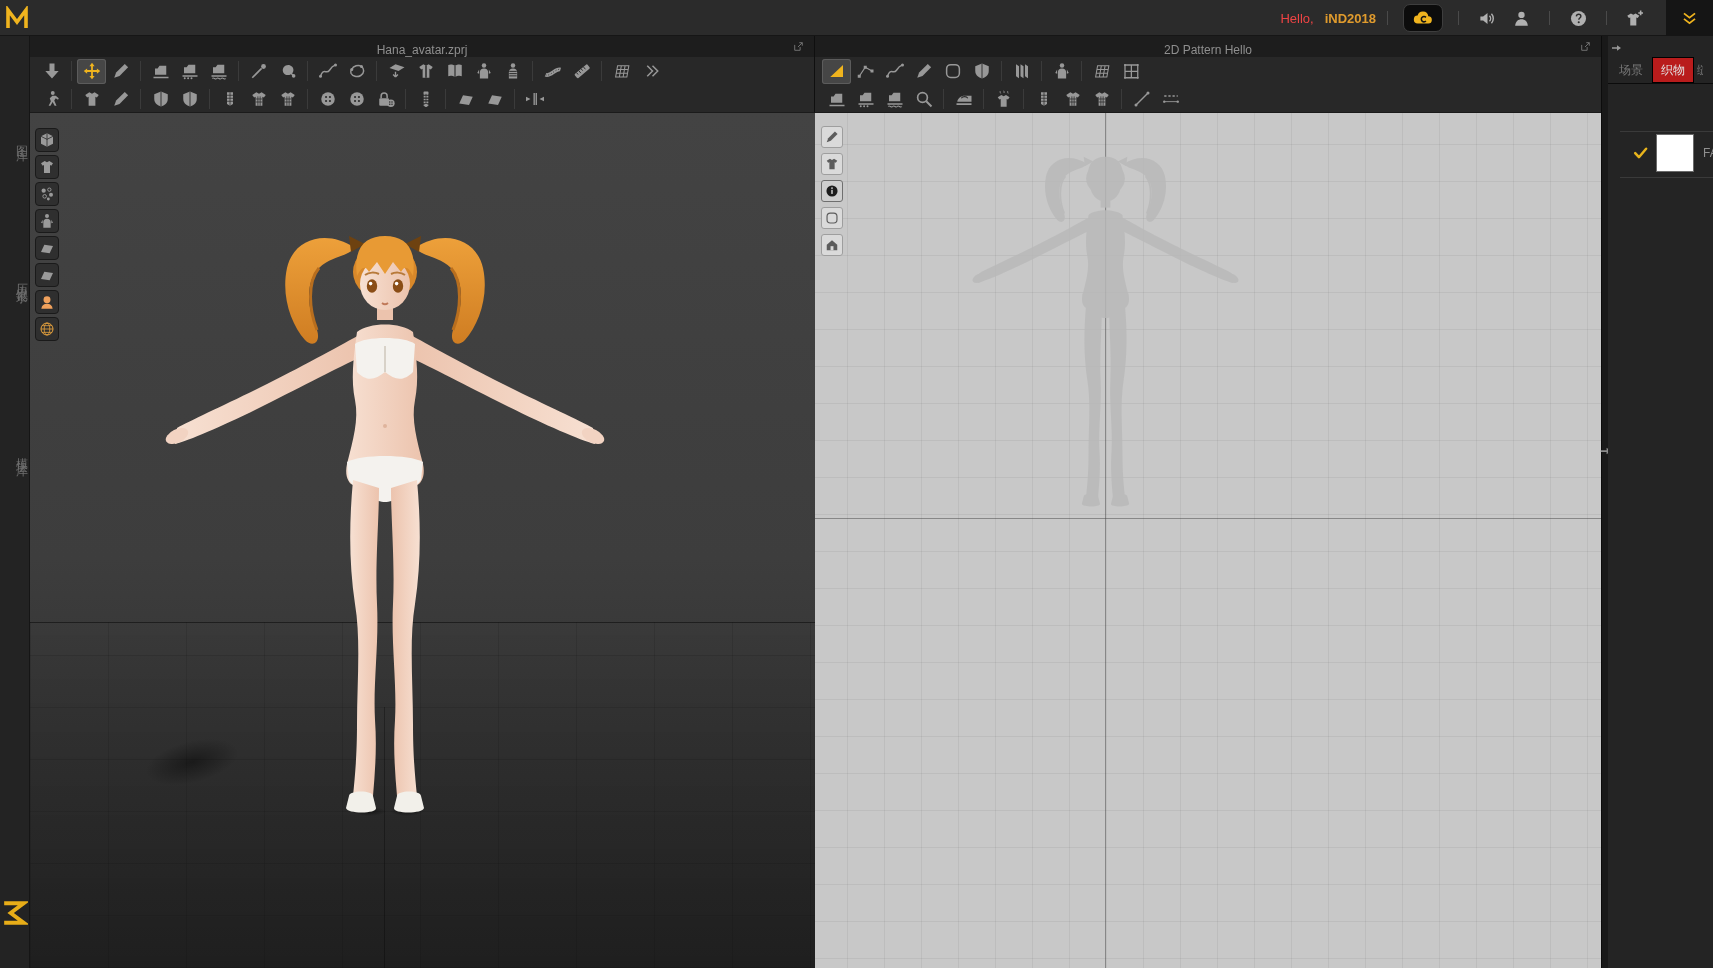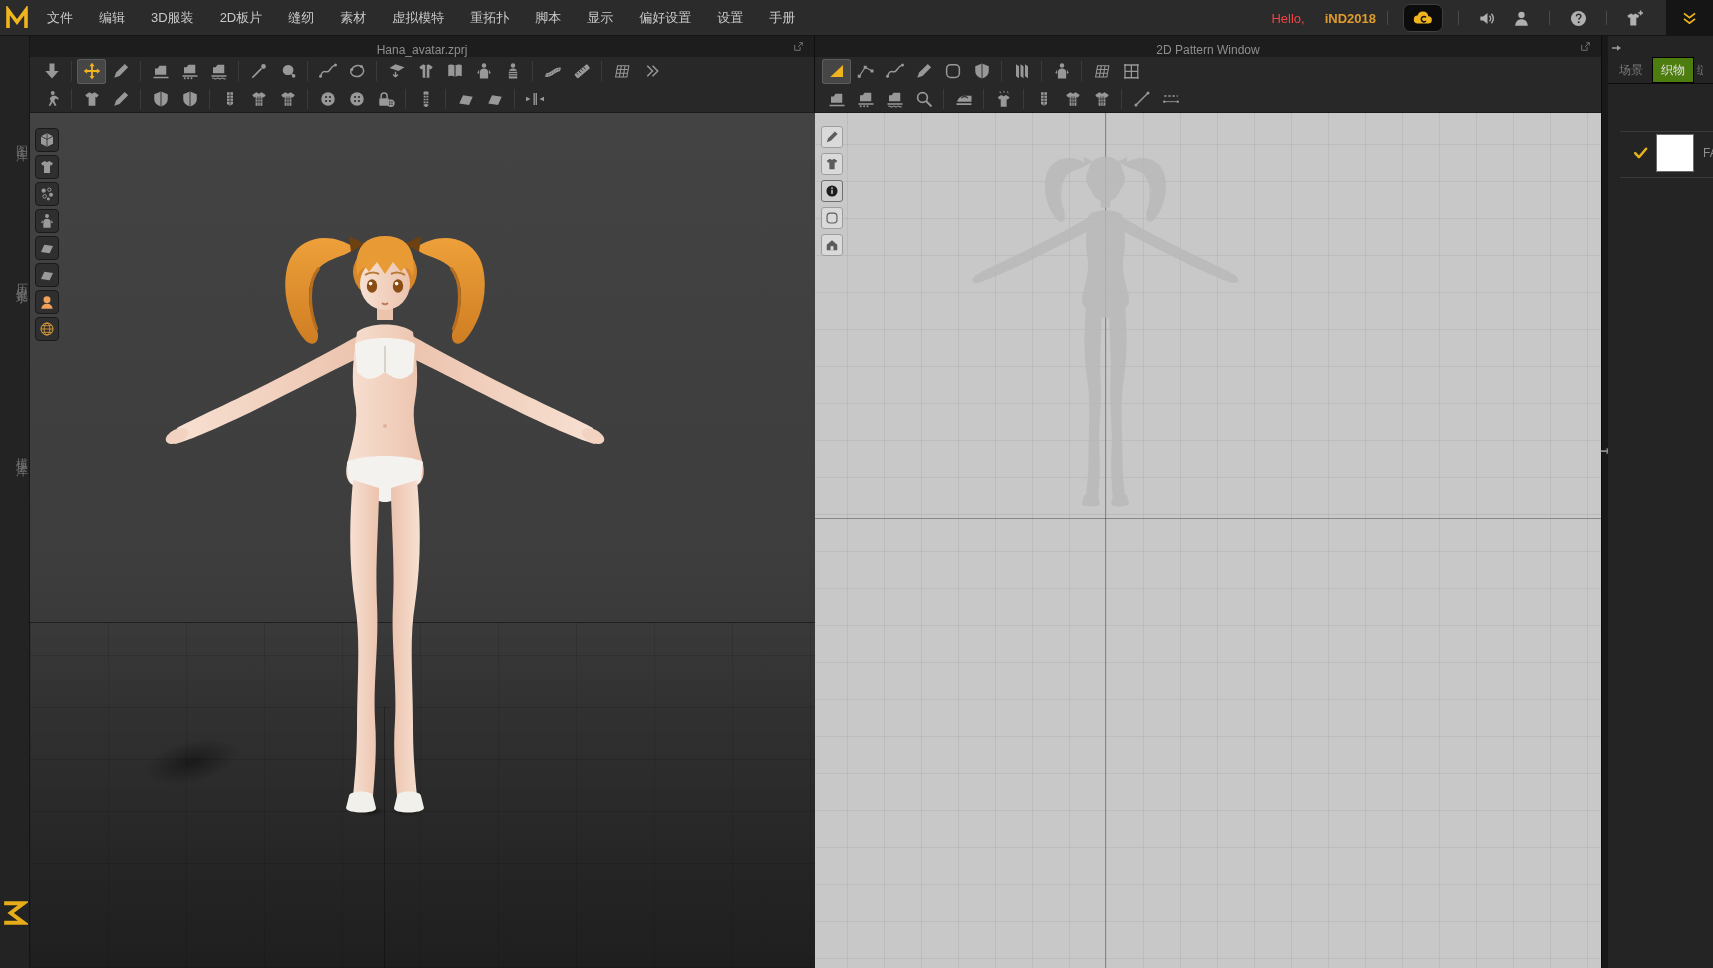--- a/index.html
+++ b/index.html
@@ -6,21 +6,21 @@
 html,body{width:1713px;height:968px;overflow:hidden}
 body{position:relative;background:#222;font-family:"Liberation Sans","DejaVu Sans",sans-serif;cursor:default}
 
 #topbar{position:absolute;left:0;top:0;width:1713px;height:36px;background:#2b2b2b;border-bottom:1px solid #161616;display:flex;align-items:center;z-index:10}
 #logo{width:34px;height:36px;display:flex;align-items:center;justify-content:center;color:#f0b41e}
 #logo svg{width:24px;height:24px}
 #menubar{display:flex;align-items:center;height:36px}
 .mitem{color:#c9c9c9;font-size:13px;padding:0 13px;line-height:36px;white-space:nowrap}
 #topright{position:absolute;right:0;top:0;height:36px;display:flex;align-items:center}
 .hello{color:#ef4444;font-size:13px}
-.uname{color:#e09b2d;font-size:13px;font-weight:bold;margin-left:20px}
+.uname{color:#e09b2d;font-size:13px;font-weight:bold;margin-left:11px}
 .tdiv{width:1px;height:14px;background:#4a4a4a;margin:0 11px}
 .topbtn{width:34px;height:36px;display:flex;align-items:center;justify-content:center;color:#b0b0b0}
 .topbtn .ic{width:19px;height:19px}
 .topbtn.cloudbtn{width:40px;height:28px;background:#0c0c0c;border:1px solid #3e3e3e;border-radius:7px;color:#f0b41e;margin:0 4px}
 .topbtn.cloudbtn .ic{width:22px;height:22px}
 .topbtn.collapsebtn{width:47px;height:36px;background:#151515;color:#f0b41e;margin-left:14px}
 
 #lstrip{position:absolute;left:0;top:36px;width:30px;height:932px;background:#232323;border-right:1px solid #151515}
 .vtab{position:absolute;left:0;width:30px;writing-mode:vertical-rl;color:#6e6e6e;font-size:12px;letter-spacing:3px;text-align:center}
 .vtab:nth-of-type(1){top:100px}
@@ -68,21 +68,21 @@
 .lbtn .ic{width:14px;height:14px}
 .lbtn.active{background:#cfcfcf;border-color:#6f6f6f;color:#1d1d1d}
 
 #splitter{position:absolute;left:1601px;top:36px;width:7px;height:932px;background:#191919;border-left:1px solid #0c0c0c}
 #midarrow{position:absolute;left:1598px;top:444px;width:16px;height:14px;color:#8d8d8d}
 #midarrow svg,#sbArrow svg{width:100%;height:100%}
 #sidebar{position:absolute;left:1608px;top:36px;width:105px;height:932px;background:#242424}
 #sbArrow{position:absolute;left:2px;top:4px;width:13px;height:12px;color:#999}
 #sbTabs{position:absolute;left:0;top:21px;right:0;height:27px;display:flex;align-items:flex-start;padding-left:2px;border-bottom:1px solid #0b0b0b}
 .stab{padding:0 9px;height:26px;line-height:26px;font-size:12px;color:#787878;white-space:nowrap;flex:none}
-.stab.active{background:#4d7c0f;color:#e2e2e2;box-shadow:inset 0 0 0 1px #000}
+.stab.active{background:#b91c1c;color:#e2e2e2;box-shadow:inset 0 0 0 1px #000}
 .stab.clip{width:9px;padding:0 0 0 3px;overflow:hidden}
 .fsep{position:absolute;left:12px;right:0;height:1px;background:#3a3a3a}
 #fabricRow{position:absolute;left:0;top:96px;right:0;height:45px}
 #fabCheck{position:absolute;left:24px;top:13px;width:17px;height:15px;color:#e8b41c}
 #fabCheck svg{width:100%;height:100%}
 #fabSwatch{position:absolute;left:48px;top:2px;width:38px;height:38px;background:#ffffff;border:1px solid #6a6a6a}
 #fabLabel{position:absolute;left:95px;top:14px;font-size:12px;color:#8f8f8f;width:10px;overflow:hidden;white-space:nowrap}
 </style>
 </head>
 <body>
@@ -374,35 +374,20 @@
   <use href="#leg-l" transform="translate(220,0) scale(-1,1)"></use>
 </g>
 </defs>
 </svg>
 
 <div id="topbar">
   <div id="logo">
       <svg viewBox="0 0 24 24">
         <use href="#s-mlogo"></use>
       </svg>
-    </div>
-  <div id="menubar">
-      <div class="mitem">文件</div>
-      <div class="mitem">编辑</div>
-      <div class="mitem">3D服装</div>
-      <div class="mitem">2D板片</div>
-      <div class="mitem">缝纫</div>
-      <div class="mitem">素材</div>
-      <div class="mitem">虚拟模特</div>
-      <div class="mitem">重拓扑</div>
-      <div class="mitem">脚本</div>
-      <div class="mitem">显示</div>
-      <div class="mitem">偏好设置</div>
-      <div class="mitem">设置</div>
-      <div class="mitem">手册</div>
     </div>
   <div id="topright">
     <span class="hello">Hello,</span>
     <span class="uname">iND2018</span>
     <span class="tdiv"></span>
     <span id="topicons" style="display:flex;align-items:center">
         <div class="topbtn cloudbtn">
           <svg class="ic" viewBox="0 0 24 24">
             <use href="#s-cloud"></use>
           </svg>
@@ -452,21 +437,21 @@
     </div>
 </div>
 
 <div class="titlebar" id="ttl3d">
   <span class="t">Hana_avatar.zprj</span>
   <span class="popout"><svg viewBox="0 0 24 24">
         <use href="#s-popout"></use>
       </svg></span>
 </div>
 <div class="titlebar" id="ttl2d">
-  <span class="t">2D Pattern Window</span>
+  <span class="t">2D Pattern Hello</span>
   <span class="popout"><svg viewBox="0 0 24 24">
         <use href="#s-popout"></use>
       </svg></span>
 </div>
 
 <div class="toolbar" id="tb3d">
   <div class="trow" id="t3r1">
       <div class="tbtn big">
         <svg class="ic" viewBox="0 0 24 24">
           <use href="#s-arrow-down"></use>

